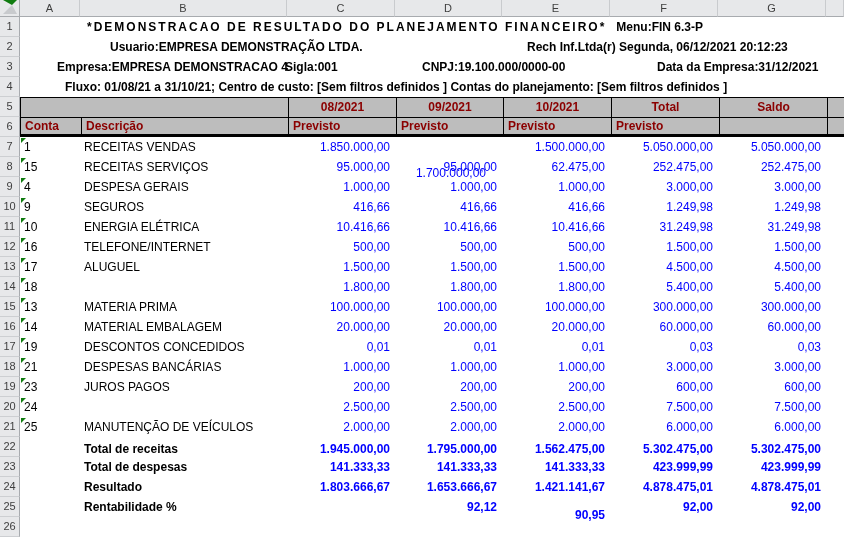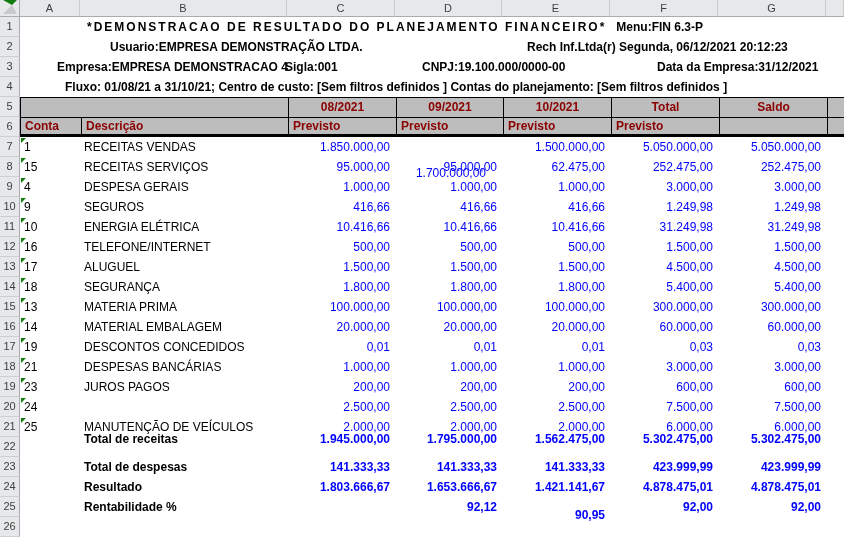--- a/index.html
+++ b/index.html
@@ -188,21 +188,20 @@
         <div class="cell desc" style="left: 84px; width: 200px;">ALUGUEL</div>
         <div class="cell val" style="left: 287px; width: 103px;">1.500,00</div>
         <div class="cell val" style="left: 395px; width: 102px;">1.500,00</div>
         <div class="cell val" style="left: 502px; width: 103px;">1.500,00</div>
         <div class="cell val" style="left: 610px; width: 103px;">4.500,00</div>
         <div class="cell val" style="left: 718px; width: 103px;">4.500,00</div>
       </div>
       <div class="xrow" style="top: 277px;">
         <div class="cell conta" style="left: 20px; width: 59px;">18</div>
         <div class="tri" style="left: 21px; top: 1px;"></div>
-        <div class="cell desc" style="left: 84px; width: 200px;">SEGURANÇA</div>
         <div class="cell val" style="left: 287px; width: 103px;">1.800,00</div>
         <div class="cell val" style="left: 395px; width: 102px;">1.800,00</div>
         <div class="cell val" style="left: 502px; width: 103px;">1.800,00</div>
         <div class="cell val" style="left: 610px; width: 103px;">5.400,00</div>
         <div class="cell val" style="left: 718px; width: 103px;">5.400,00</div>
       </div>
       <div class="xrow" style="top: 297px;">
         <div class="cell conta" style="left: 20px; width: 59px;">13</div>
         <div class="tri" style="left: 21px; top: 1px;"></div>
         <div class="cell desc" style="left: 84px; width: 200px;">MATERIA PRIMA</div>
@@ -264,21 +263,21 @@
       <div class="xrow" style="top: 417px;">
         <div class="cell conta" style="left: 20px; width: 59px;">25</div>
         <div class="tri" style="left: 21px; top: 1px;"></div>
         <div class="cell desc" style="left: 84px; width: 200px;">MANUTENÇÃO DE VEÍCULOS</div>
         <div class="cell val" style="left: 287px; width: 103px;">2.000,00</div>
         <div class="cell val" style="left: 395px; width: 102px;">2.000,00</div>
         <div class="cell val" style="left: 502px; width: 103px;">2.000,00</div>
         <div class="cell val" style="left: 610px; width: 103px;">6.000,00</div>
         <div class="cell val" style="left: 718px; width: 103px;">6.000,00</div>
       </div>
-      <div class="xrow boldrow" style="top: 429px;">
+      <div class="xrow boldrow" style="top: 439px;">
         <div class="cell desc" style="left: 84px; width: 200px;">Total de receitas</div>
         <div class="cell val" style="left: 287px; width: 103px;">1.945.000,00</div>
         <div class="cell val" style="left: 395px; width: 102px;">1.795.000,00</div>
         <div class="cell val" style="left: 502px; width: 103px;">1.562.475,00</div>
         <div class="cell val" style="left: 610px; width: 103px;">5.302.475,00</div>
         <div class="cell val" style="left: 718px; width: 103px;">5.302.475,00</div>
       </div>
       <div class="xrow boldrow" style="top: 457px;">
         <div class="cell desc" style="left: 84px; width: 200px;">Total de despesas</div>
         <div class="cell val" style="left: 287px; width: 103px;">141.333,33</div>

